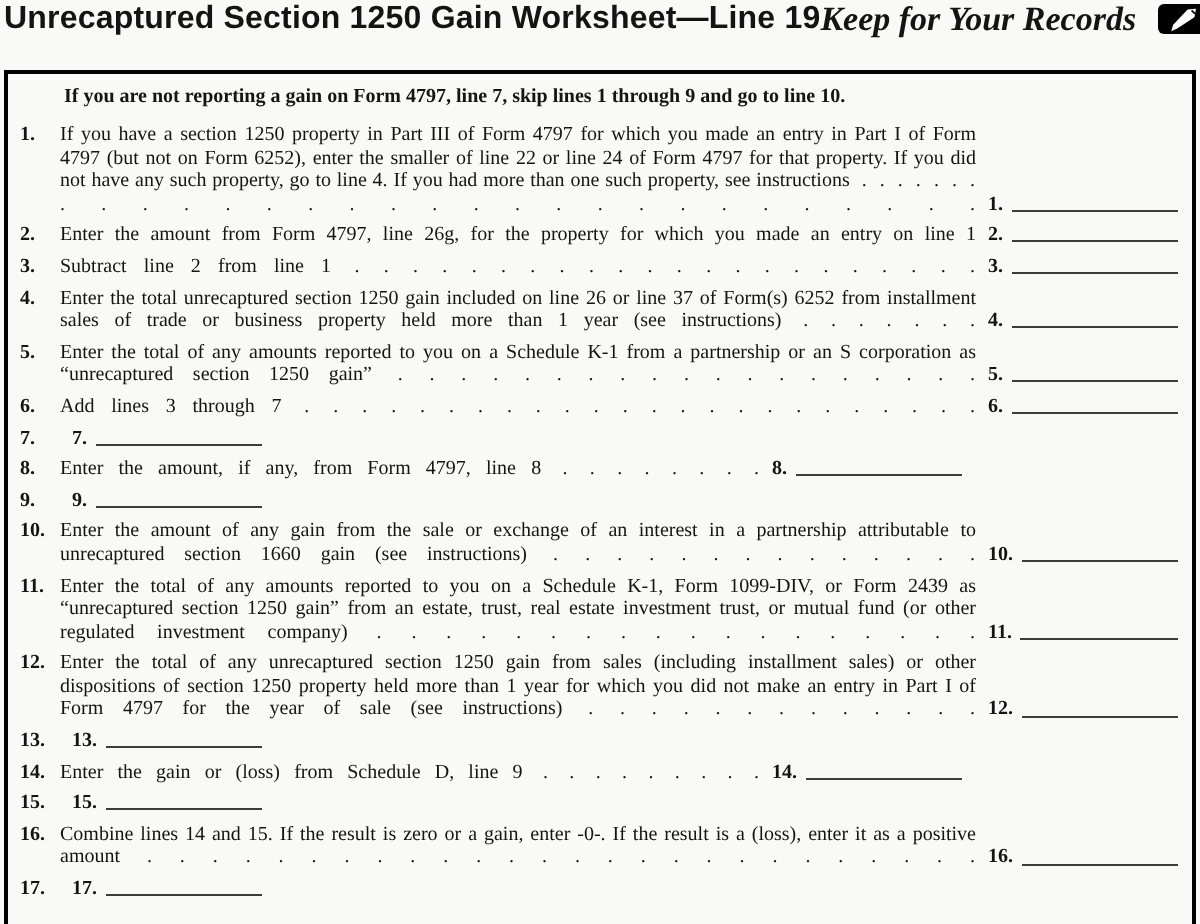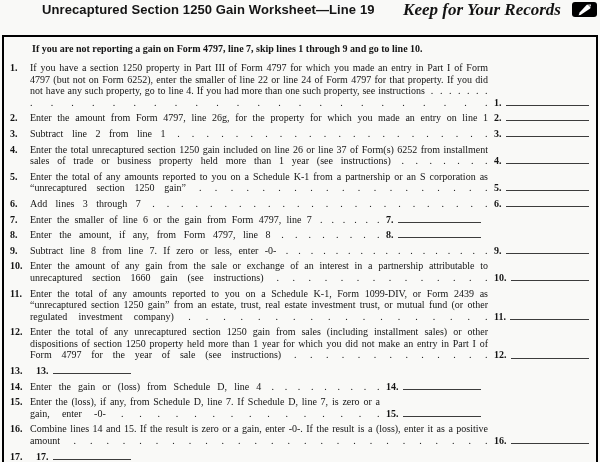--- a/index.html
+++ b/index.html
@@ -11,23 +11,22 @@
   .page{width:600px;height:462px;position:relative;}
 
   
   .titlebar{
     display:flex;align-items:center;
     height:17px;padding:1px 3px 1px 2px;
   }
   .title{
     flex:1;
     font-family:"Liberation Sans", sans-serif;
-    font-weight:bold;font-size:13px;letter-spacing:.1px;
+    font-weight:bold;font-size:16px;letter-spacing:.1px;
     white-space:nowrap;
-    margin-left:40px;
   }
   .keep{
     font-family:"Liberation Serif", serif;
     font-style:italic;font-weight:bold;font-size:17px;
     margin-right:11px;white-space:nowrap;
   }
   .pencil{
     width:25px;height:15px;background:#000;border-radius:3px;
     display:flex;align-items:center;justify-content:center;flex:0 0 auto;
   }
@@ -138,39 +137,37 @@
         <div class="row right">
           <div class="num">6.</div>
           <div class="body"><span>Add lines 3 through 7</span><span class="dots"> . . . . . . . . . . . . . . . . . . . . . . . .</span></div>
           <div class="entry">
             <span class="elabel">6.</span>
             <span class="eline"></span>
           </div>
         </div>
         <div class="row mid">
           <div class="num">7.</div>
-          <div class="body"><span>Enter the </span><span class="b">smaller</span><span> of line 6 or the gain from Form 4797, line 7</span><span class="dots"> . . . . . .</span></div>
           <div class="entry">
             <span class="elabel">7.</span>
             <span class="eline"></span>
           </div>
           <div class="spacer"></div>
         </div>
         <div class="row mid">
           <div class="num">8.</div>
           <div class="body"><span>Enter the amount, if any, from Form 4797, line 8</span><span class="dots"> . . . . . . . .</span></div>
           <div class="entry">
             <span class="elabel">8.</span>
             <span class="eline"></span>
           </div>
           <div class="spacer"></div>
         </div>
         <div class="row right">
           <div class="num">9.</div>
-          <div class="body"><span>Subtract line 8 from line 7. If zero or less, enter -0-</span><span class="dots"> . . . . . . . . . . . . . . . . .</span></div>
           <div class="entry">
             <span class="elabel">9.</span>
             <span class="eline"></span>
           </div>
         </div>
         <div class="row right">
           <div class="num">10.</div>
           <div class="body"><span>Enter the amount of any gain from the sale or exchange of an interest in a partnership attributable to unrecaptured section 1660 gain (see instructions)</span><span class="dots"> . . . . . . . . . . . . . .</span></div>
           <div class="entry">
             <span class="elabel">10.</span>
@@ -195,30 +192,29 @@
         </div>
         <div class="row right">
           <div class="num">13.</div>
           <div class="entry">
             <span class="elabel">13.</span>
             <span class="eline"></span>
           </div>
         </div>
         <div class="row mid">
           <div class="num">14.</div>
-          <div class="body"><span>Enter the gain or (loss) from Schedule D, line 4</span><span class="dots"> . . . . . . . . .</span></div>
+          <div class="body"><span>Enter the gain or (loss) from Schedule D, line 9</span><span class="dots"> . . . . . . . . .</span></div>
           <div class="entry">
             <span class="elabel">14.</span>
             <span class="eline"></span>
           </div>
           <div class="spacer"></div>
         </div>
         <div class="row mid">
           <div class="num">15.</div>
-          <div class="body"><span>Enter the (loss), if any, from Schedule D, line 7. If Schedule D, line 7, is zero or a gain, enter -0-</span><span class="dots"> . . . . . . . . . . . . . . .</span></div>
           <div class="entry">
             <span class="elabel">15.</span>
             <span class="eline"></span>
           </div>
           <div class="spacer"></div>
         </div>
         <div class="row right">
           <div class="num">16.</div>
           <div class="body"><span>Combine lines 14 and 15. If the result is zero or a gain, enter -0-. If the result is a (loss), enter it as a positive amount</span><span class="dots"> . . . . . . . . . . . . . . . . . . . . . . . . . .</span></div>
           <div class="entry">

